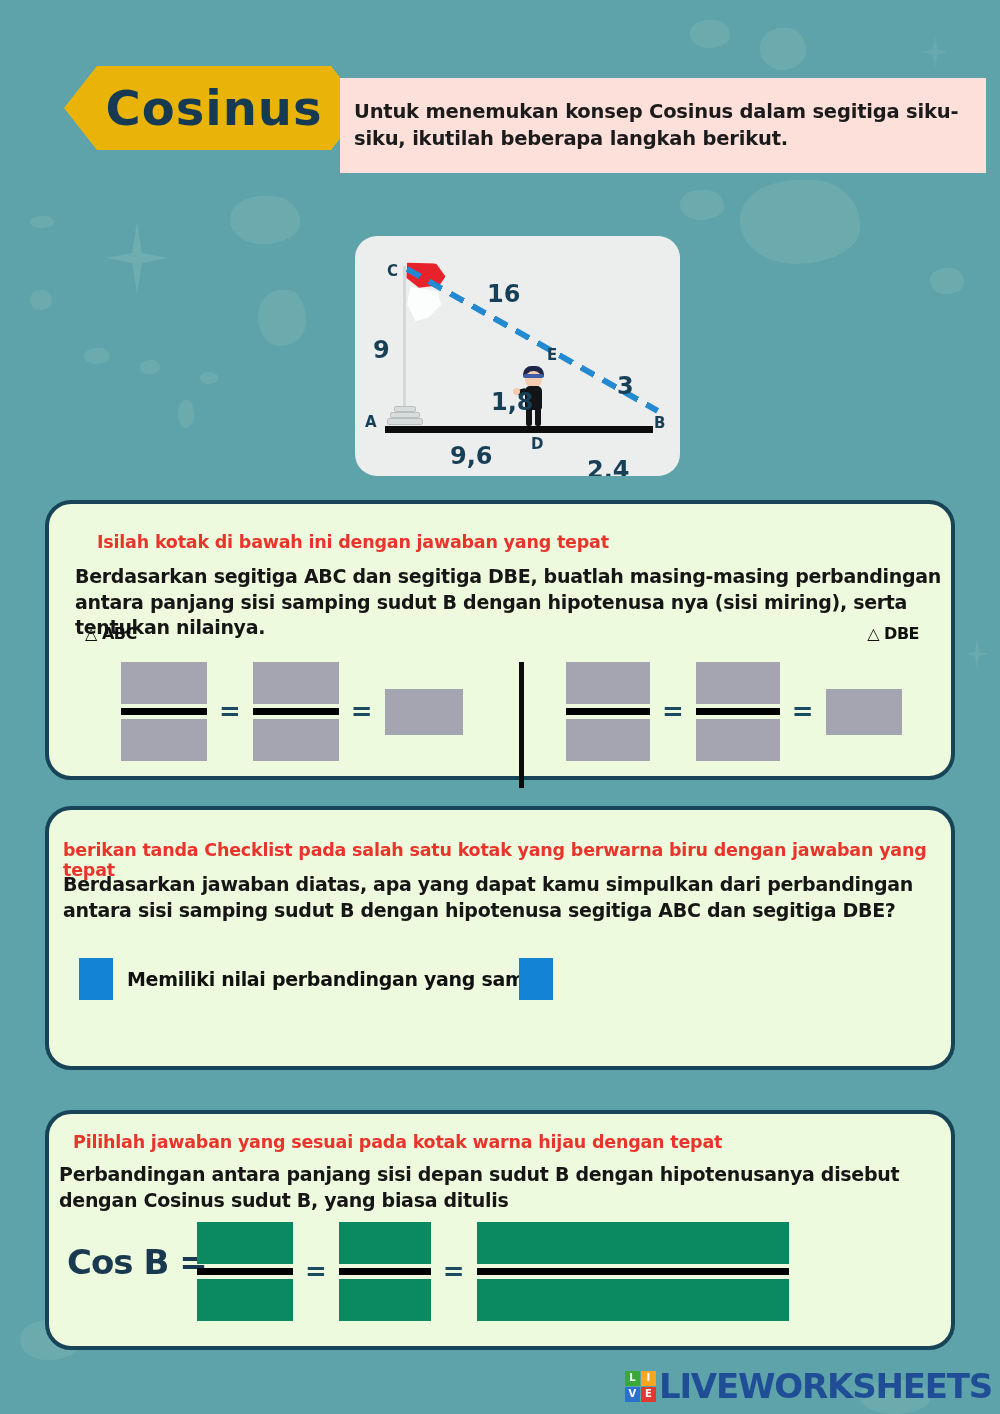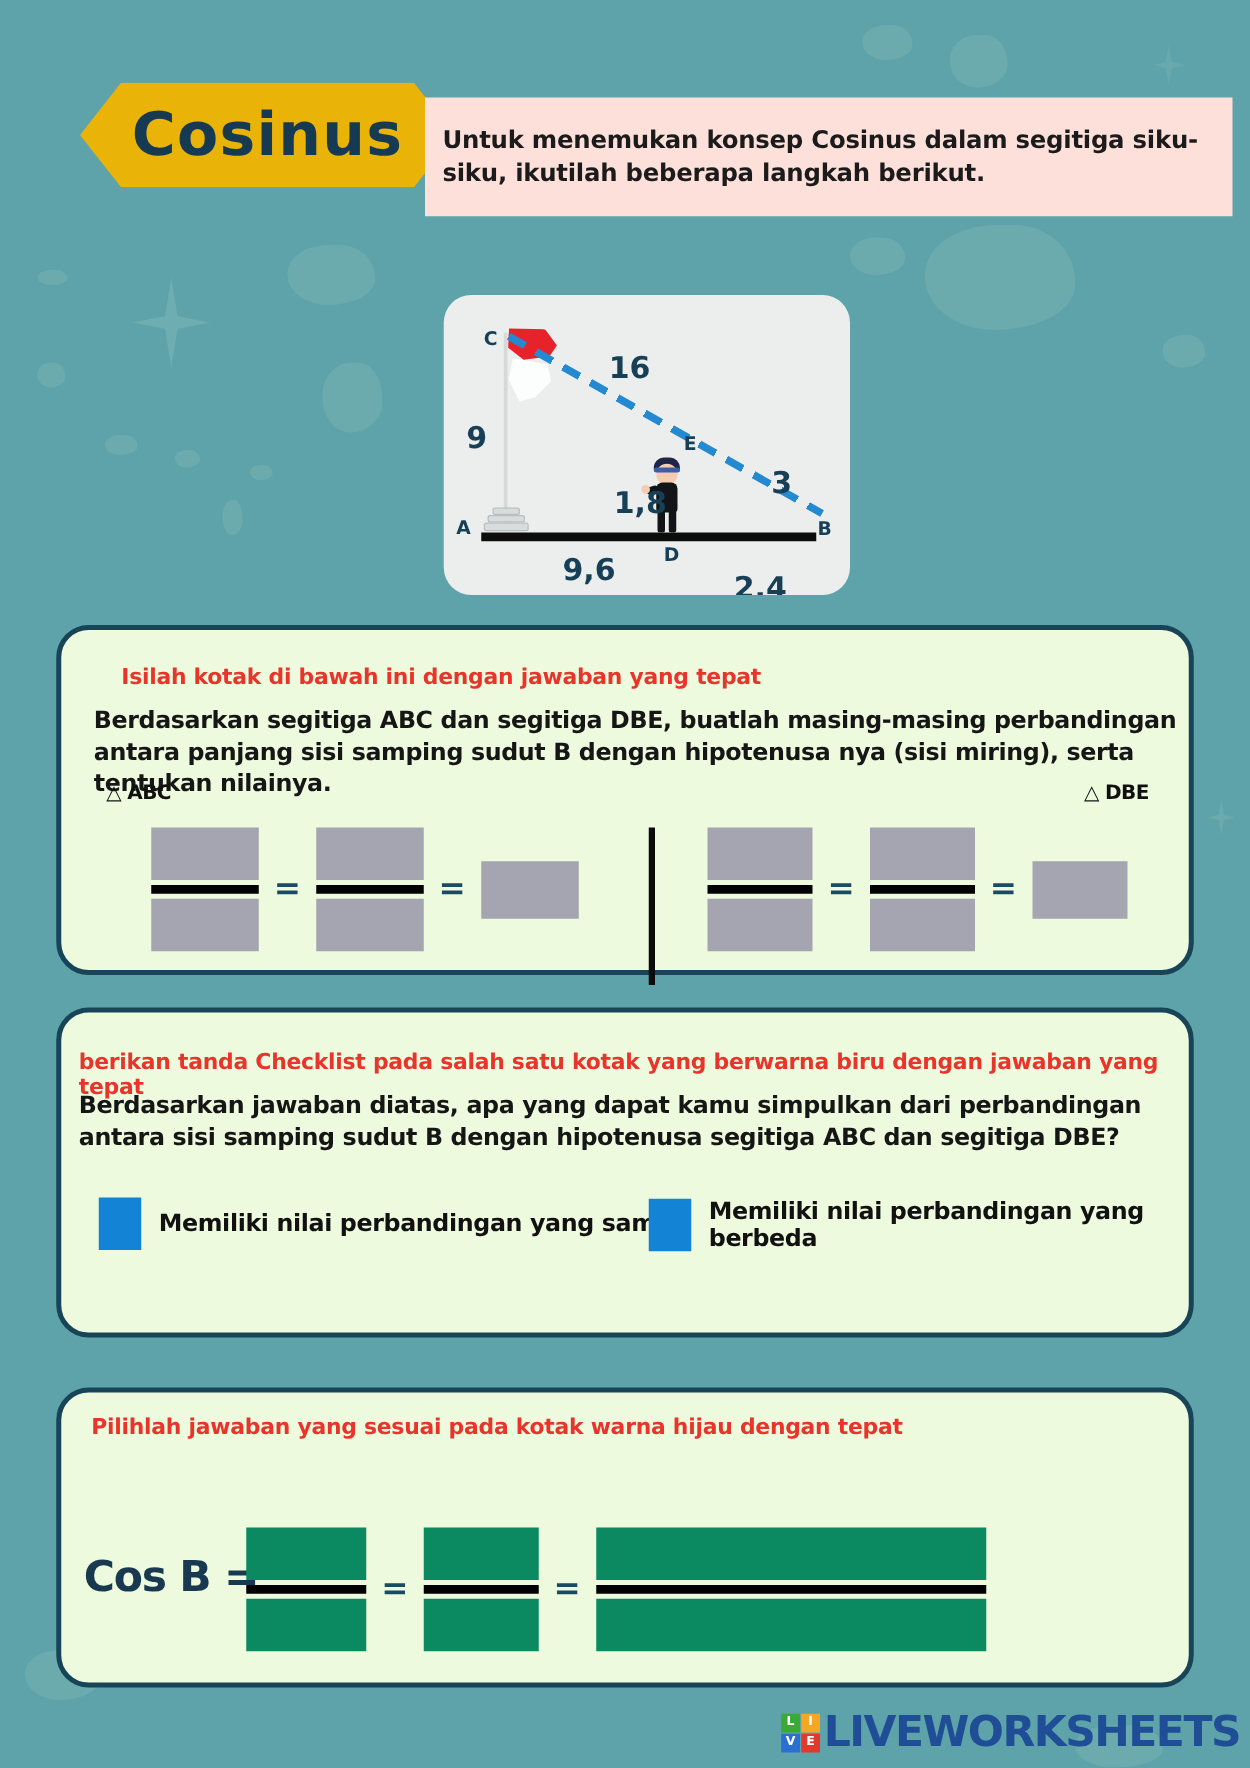--- a/index.html
+++ b/index.html
@@ -340,27 +340,29 @@
   <div class="instr" style="position:absolute;left:14px;top:30px;">berikan tanda Checklist pada salah satu kotak yang berwarna biru dengan jawaban yang tepat</div>
   <div class="body-txt" style="position:absolute;left:14px;top:62px;width:878px;">Berdasarkan jawaban diatas, apa yang dapat kamu simpulkan dari perbandingan antara sisi samping sudut B dengan hipotenusa segitiga ABC dan segitiga DBE?</div>
 
   <div class="opt-row" style="position:absolute;left:30px;top:148px;">
     <div class="chk"></div>
     <div class="opt-label">Memiliki nilai perbandingan yang sama</div>
   </div>
 
   <div class="opt-row" style="position:absolute;left:470px;top:148px;">
     <div class="chk"></div>
-    <div class="opt-label">Memiliki nilai perbandingan yang berbeda</div>
   </div>
 </div>
 
 <div class="card" id="card-3">
   <div class="instr" style="position:absolute;left:24px;top:18px;">Pilihlah jawaban yang sesuai pada kotak warna hijau dengan tepat</div>
 
+  <div class="body-txt" style="position:absolute;left:10px;top:48px;width:890px;">
+    <span>Perbandingan antara panjang sisi depan sudut B dengan hipotenusanya disebut dengan </span><b>Cosinus sudut B,</b><span> yang biasa ditulis</span>
+  </div>
 
   <div class="cos-label" style="position:absolute;left:18px;top:128px;">Cos B =</div>
 
   <div class="frac-row" style="position:absolute;left:148px;top:108px;">
     <div class="frac">
       <div class="box-green" style="width:96px;height:42px;"></div>
       <div class="bar"></div>
       <div class="box-green" style="width:96px;height:42px;"></div>
     </div>
     <div class="eq">=</div>

